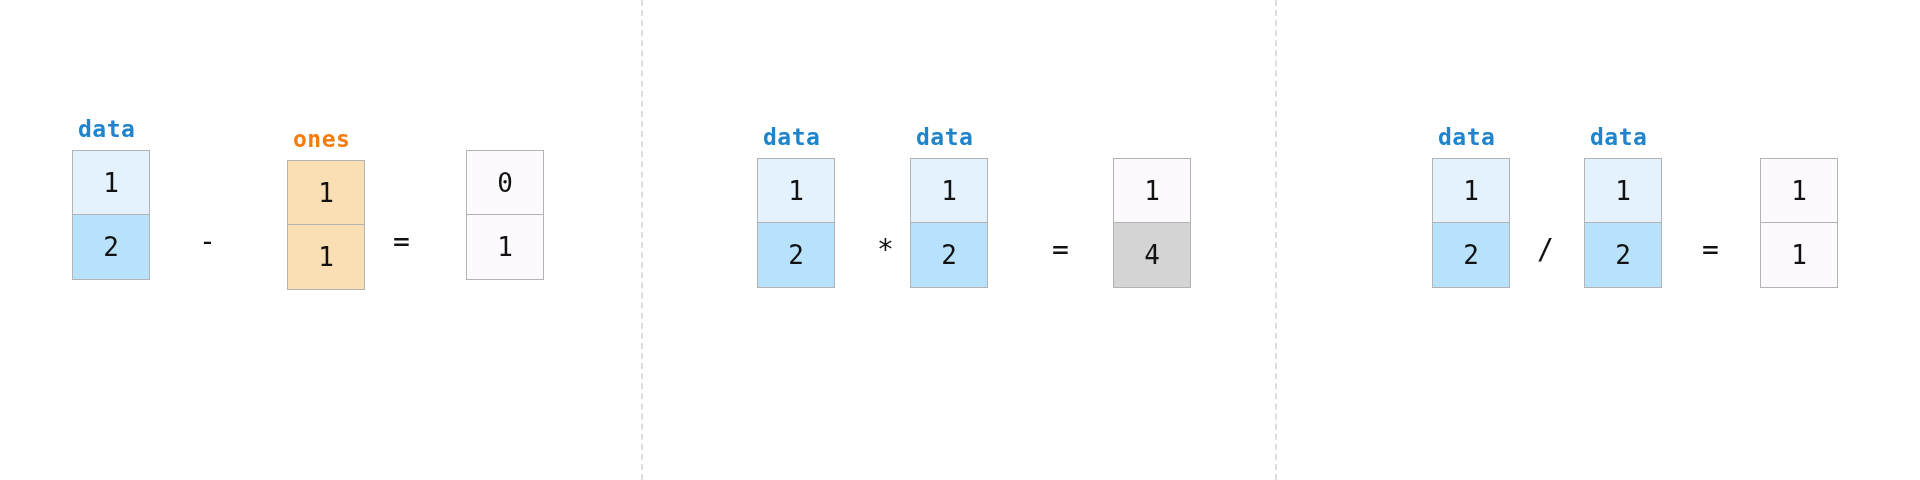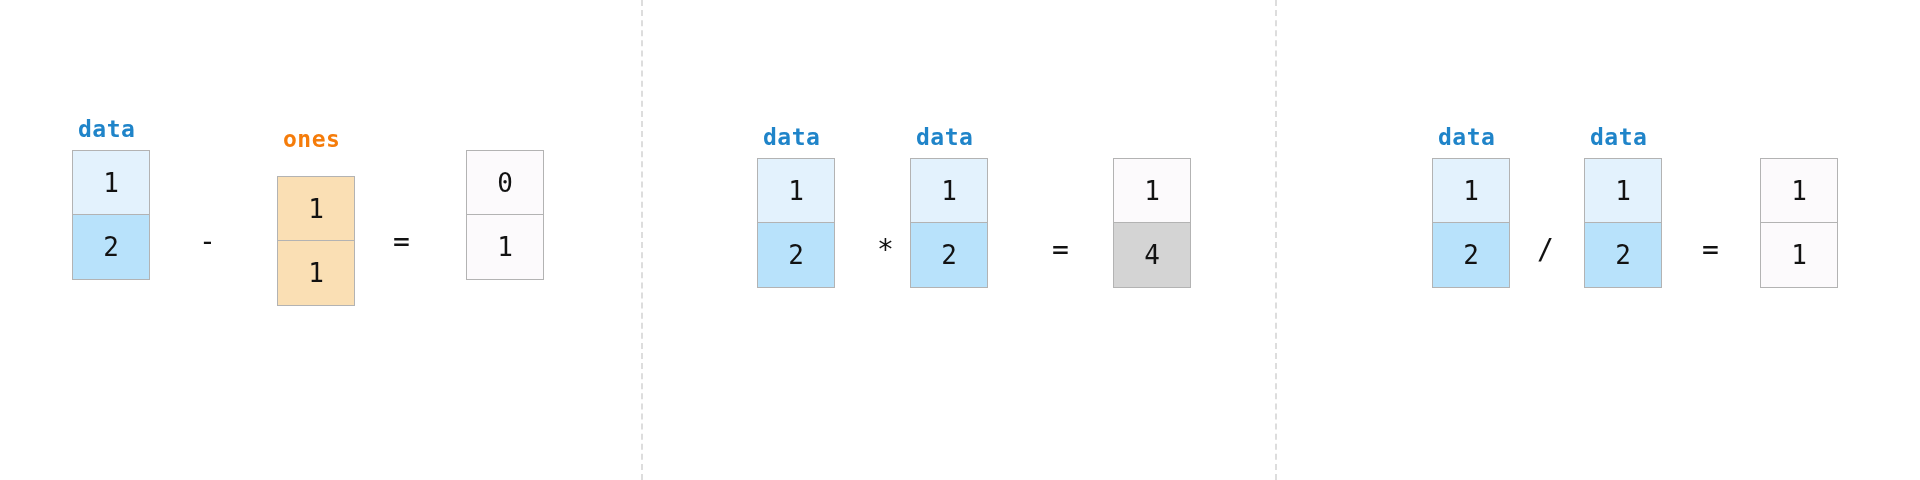--- a/index.html
+++ b/index.html
@@ -98,21 +98,21 @@
 <div id="canvas">
     <div class="divider" style="left: 641px;"></div>
     <div class="divider" style="left: 1275px;"></div>
     <div class="operand" style="left: 72px; top: 118px;">
       <div class="operand-label label-data">data</div>
       <div class="column">
         <div class="cell fill-lightblue">1</div>
         <div class="cell fill-blue">2</div>
       </div>
     </div>
-    <div class="operand" style="left: 277px; top: 128px; gap: 16px;">
+    <div class="operand" style="left: 287px; top: 128px;">
       <div class="operand-label label-ones">ones</div>
       <div class="column">
         <div class="cell fill-orange">1</div>
         <div class="cell fill-orange">1</div>
       </div>
     </div>
     <div class="operator" style="left: 199px; top: 228px;">-</div>
     <div class="operator" style="left: 393px; top: 228px;">=</div>
     <div class="operand" style="left: 466px; top: 118px;">
       <div class="operand-label label-data hidden-label">&nbsp;</div>

